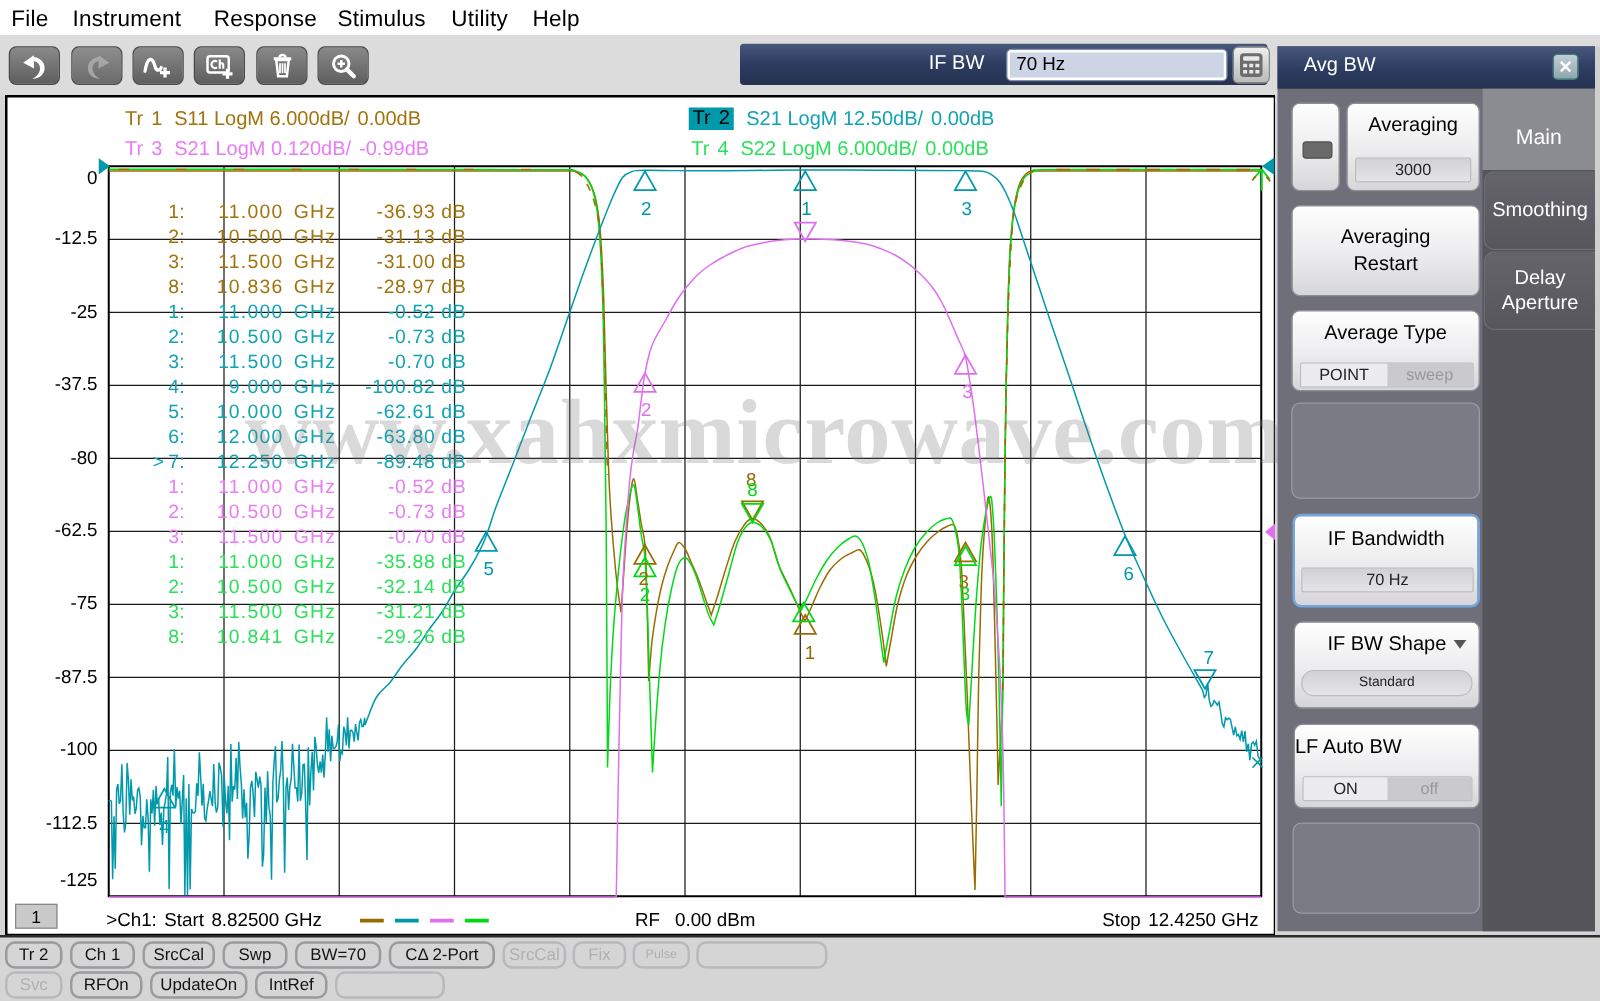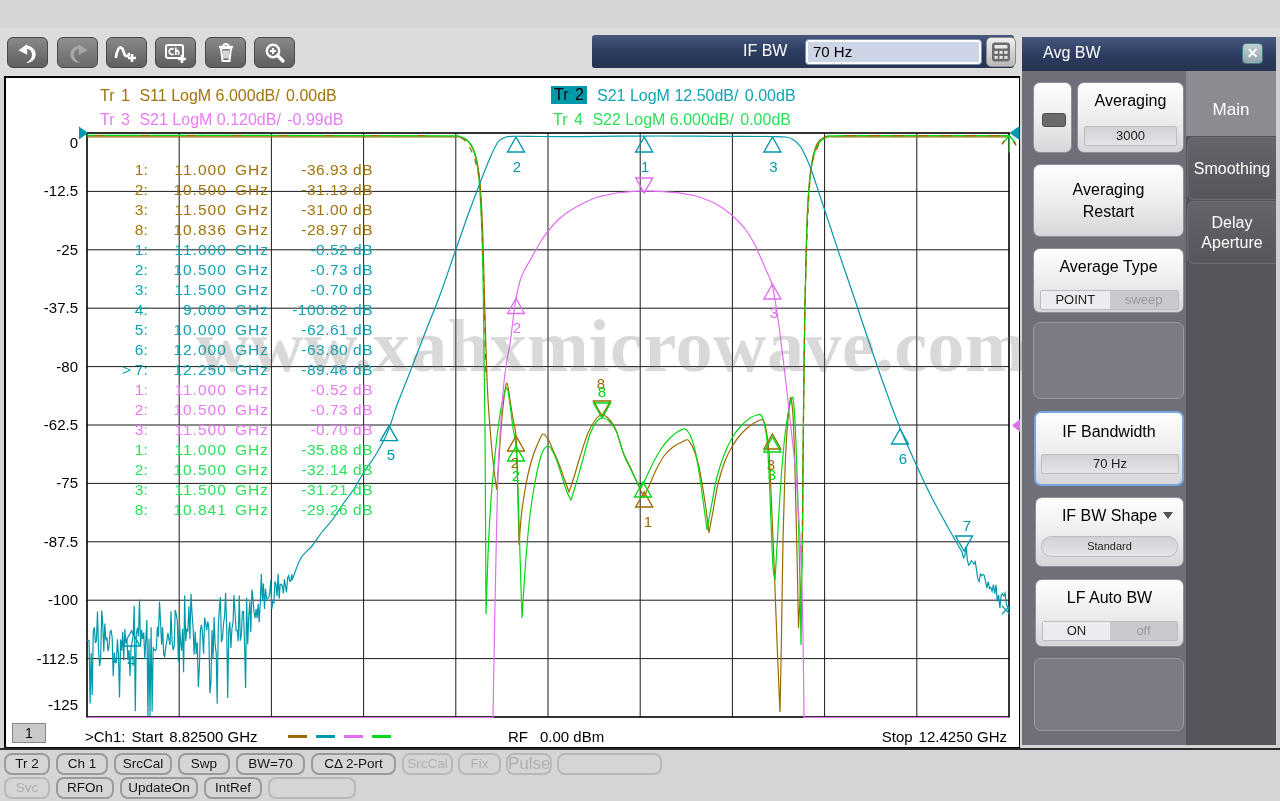--- a/index.html
+++ b/index.html
@@ -1,13 +1,21 @@
 <!DOCTYPE html>
 <html><head><meta charset="utf-8"><style>html,body{margin:0;padding:0;width:1280px;height:801px;overflow:hidden;font-family:'Liberation Sans',sans-serif;background:#d5d5d5}div{box-sizing:content-box}</style></head><body>
 <div style="position:relative;width:1280px;height:801px">
+    <div style="position:absolute;left:0;top:0;width:1280px;height:28px;background:#fff">
+      <div style="position:absolute;left:9px;top:5px;font-size:18px;letter-spacing:0.2px;color:#000">File</div>
+      <div style="position:absolute;left:58px;top:5px;font-size:18px;letter-spacing:0.2px;color:#000">Instrument</div>
+      <div style="position:absolute;left:171px;top:5px;font-size:18px;letter-spacing:0.2px;color:#000">Response</div>
+      <div style="position:absolute;left:270px;top:5px;font-size:18px;letter-spacing:0.2px;color:#000">Stimulus</div>
+      <div style="position:absolute;left:361px;top:5px;font-size:18px;letter-spacing:0.2px;color:#000">Utility</div>
+      <div style="position:absolute;left:426px;top:5px;font-size:18px;letter-spacing:0.2px;color:#000">Help</div>
+    </div>
     <div style="position:absolute;left:0;top:28px;width:1280px;height:49px;background:#dcdcdc"></div>
     <div style="position:absolute;left:7px;top:37px;width:41px;height:31px;background:linear-gradient(180deg,#898989,#5e5e5e);border:1px solid #494949;border-radius:6px;box-sizing:border-box;display:flex;align-items:center;justify-content:center">
       <svg width="26" height="24" viewBox="0 0 26 24">
         <path d="M11,4.2 C17.5,5.2 20.9,9 20.7,13.8 C20.5,18.4 16.2,22.2 11,21.9 C14.8,19.8 16.9,17 17,13.9 C17.1,9.9 14.4,7.8 10.4,7.6 Z" fill="#fff"></path>
         <path d="M3.6,9.2 L12,3.2 L12.2,13.8 Z" fill="#fff"></path>
       </svg>
     </div>
     <div style="position:absolute;left:57px;top:37px;width:41px;height:31px;background:linear-gradient(180deg,#8e8e8e,#6a6a6a);border:1px solid #494949;border-radius:6px;box-sizing:border-box;display:flex;align-items:center;justify-content:center">
       <svg width="26" height="24" viewBox="0 0 26 24">
         <g transform="scale(-1,1) translate(-26,0)">
@@ -211,38 +219,38 @@
       <div style="position:absolute;left:12px;top:374px;width:150px;height:75px;background:linear-gradient(180deg,#fefefe,#ececee 55%,#d6d6da);border:2px solid #76a5dc;border-radius:7px;box-sizing:border-box">
         <div style="position:absolute;left:0;top:10px;width:100%;text-align:center;font-size:16px;color:#000">IF Bandwidth</div>
         <div style="position:absolute;left:5px;top:41px;width:138px;height:20px;background:linear-gradient(180deg,#d2d2d6,#e4e4e8);border:1px solid #bcbcc2;border-radius:2px;box-sizing:border-box;text-align:center;font-size:13px;color:#222;line-height:18px">70 Hz</div>
       </div>
       <div style="position:absolute;left:13px;top:460px;width:149px;height:70px;background:linear-gradient(180deg,#fefefe,#ececee 55%,#d6d6da);border:1px solid #8f8f97;border-radius:7px;box-sizing:border-box">
         <div style="position:absolute;left:0;top:9px;width:100%;text-align:center;font-size:16px;color:#000">IF BW Shape</div>
         <div style="position:absolute;right:10px;top:14px;width:0;height:0;border-left:5px solid transparent;border-right:5px solid transparent;border-top:7px solid #555"></div>
         <div style="position:absolute;left:5px;top:38px;width:137px;height:21px;background:linear-gradient(180deg,#d2d2d6,#e4e4e8);border:1px solid #bcbcc2;border-radius:10px;box-sizing:border-box;text-align:center;font-size:11px;color:#222;line-height:19px">Standard</div>
       </div>
       <div style="position:absolute;left:13px;top:542px;width:149px;height:68px;background:linear-gradient(180deg,#fefefe,#ececee 55%,#d6d6da);border:1px solid #8f8f97;border-radius:7px;box-sizing:border-box">
-        <div style="position:absolute;left:0;top:9px;width:100%;text-align:center;font-size:16px;color:#000">LF Auto BW</div>
+        <div style="position:absolute;left:0;top:9px;width:100%;text-align:left;font-size:16px;color:#000">LF Auto BW</div>
         <div style="position:absolute;left:6px;top:41px;width:136px;height:20px;border:1px solid #bcbcc2;border-radius:2px;box-sizing:border-box;display:flex">
           <div style="flex:1;background:#ececf0;text-align:center;font-size:13px;color:#222;line-height:18px">ON</div>
           <div style="flex:1;background:#cacace;text-align:center;font-size:13px;color:#98989e;line-height:18px">off</div>
         </div>
       </div>
       <div style="position:absolute;left:12px;top:621px;width:150px;height:73px;background:#7b7b86;border:1px solid #9a9aa4;border-radius:7px;box-sizing:border-box"></div>
     </div>
     <div style="position:absolute;left:1276px;top:37px;width:4px;height:724px;background:#cfcfcf"></div>
     <div style="position:absolute;left:0;top:748px;width:1280px;height:53px;background:#d5d5d5;border-top:2px solid #2b2b2b;box-sizing:border-box"></div>
     <div style="position:absolute;left:4px;top:753px;width:46px;height:22px;border:2px solid #9b9b9f;border-radius:8px;box-sizing:border-box;text-align:center;font-size:13.5px;color:#141414;line-height:18px">Tr 2</div>
     <div style="position:absolute;left:56px;top:753px;width:52px;height:22px;border:2px solid #9b9b9f;border-radius:8px;box-sizing:border-box;text-align:center;font-size:13.5px;color:#141414;line-height:18px">Ch 1</div>
     <div style="position:absolute;left:114px;top:753px;width:58px;height:22px;border:2px solid #9b9b9f;border-radius:8px;box-sizing:border-box;text-align:center;font-size:13.5px;color:#141414;line-height:18px">SrcCal</div>
     <div style="position:absolute;left:178px;top:753px;width:52px;height:22px;border:2px solid #9b9b9f;border-radius:8px;box-sizing:border-box;text-align:center;font-size:13.5px;color:#141414;line-height:18px">Swp</div>
     <div style="position:absolute;left:236px;top:753px;width:69px;height:22px;border:2px solid #9b9b9f;border-radius:8px;box-sizing:border-box;text-align:center;font-size:13.5px;color:#141414;line-height:18px">BW=70</div>
     <div style="position:absolute;left:311px;top:753px;width:85px;height:22px;border:2px solid #9b9b9f;border-radius:8px;box-sizing:border-box;text-align:center;font-size:13.5px;color:#141414;line-height:18px">CΔ 2-Port</div>
     <div style="position:absolute;left:402px;top:753px;width:51px;height:22px;border:2px solid #b9b9bd;border-radius:8px;box-sizing:border-box;text-align:center;font-size:13.5px;color:#b0b0b4;line-height:18px">SrcCal</div>
     <div style="position:absolute;left:458px;top:753px;width:43px;height:22px;border:2px solid #b9b9bd;border-radius:8px;box-sizing:border-box;text-align:center;font-size:13.5px;color:#b0b0b4;line-height:18px">Fix</div>
-    <div style="position:absolute;left:506px;top:753px;width:46px;height:22px;border:2px solid #b9b9bd;border-radius:8px;box-sizing:border-box;text-align:center;font-size:17px;color:#b0b0b4;line-height:18px">Pulse</div>
+    <div style="position:absolute;left:506px;top:753px;width:46px;height:22px;border:2px solid #b9b9bd;border-radius:8px;box-sizing:border-box;text-align:center;font-size:10px;color:#b0b0b4;line-height:18px">Pulse</div>
     <div style="position:absolute;left:557px;top:753px;width:105px;height:22px;border:2px solid #b9b9bd;border-radius:8px;box-sizing:border-box;text-align:center;font-size:13.5px;color:#b0b0b4;line-height:18px"></div>
     <div style="position:absolute;left:4px;top:777px;width:46px;height:22px;border:2px solid #b9b9bd;border-radius:8px;box-sizing:border-box;text-align:center;font-size:13.5px;color:#b0b0b4;line-height:18px">Svc</div>
     <div style="position:absolute;left:56px;top:777px;width:58px;height:22px;border:2px solid #9b9b9f;border-radius:8px;box-sizing:border-box;text-align:center;font-size:13.5px;color:#141414;line-height:18px">RFOn</div>
     <div style="position:absolute;left:120px;top:777px;width:78px;height:22px;border:2px solid #9b9b9f;border-radius:8px;box-sizing:border-box;text-align:center;font-size:13.5px;color:#141414;line-height:18px">UpdateOn</div>
     <div style="position:absolute;left:204px;top:777px;width:58px;height:22px;border:2px solid #9b9b9f;border-radius:8px;box-sizing:border-box;text-align:center;font-size:13.5px;color:#141414;line-height:18px">IntRef</div>
     <div style="position:absolute;left:268px;top:777px;width:88px;height:22px;border:2px solid #b9b9bd;border-radius:8px;box-sizing:border-box;text-align:center;font-size:13.5px;color:#b0b0b4;line-height:18px"></div>
     <div style="position:absolute;left:196px;top:309px;font-family:'Liberation Serif', serif;font-weight:bold;font-size:74px;letter-spacing:0.5px;line-height:1;color:rgba(120,120,120,0.28);z-index:50;white-space:nowrap">www.xahxmicrowave.com</div>
   </div>
 </body></html>

